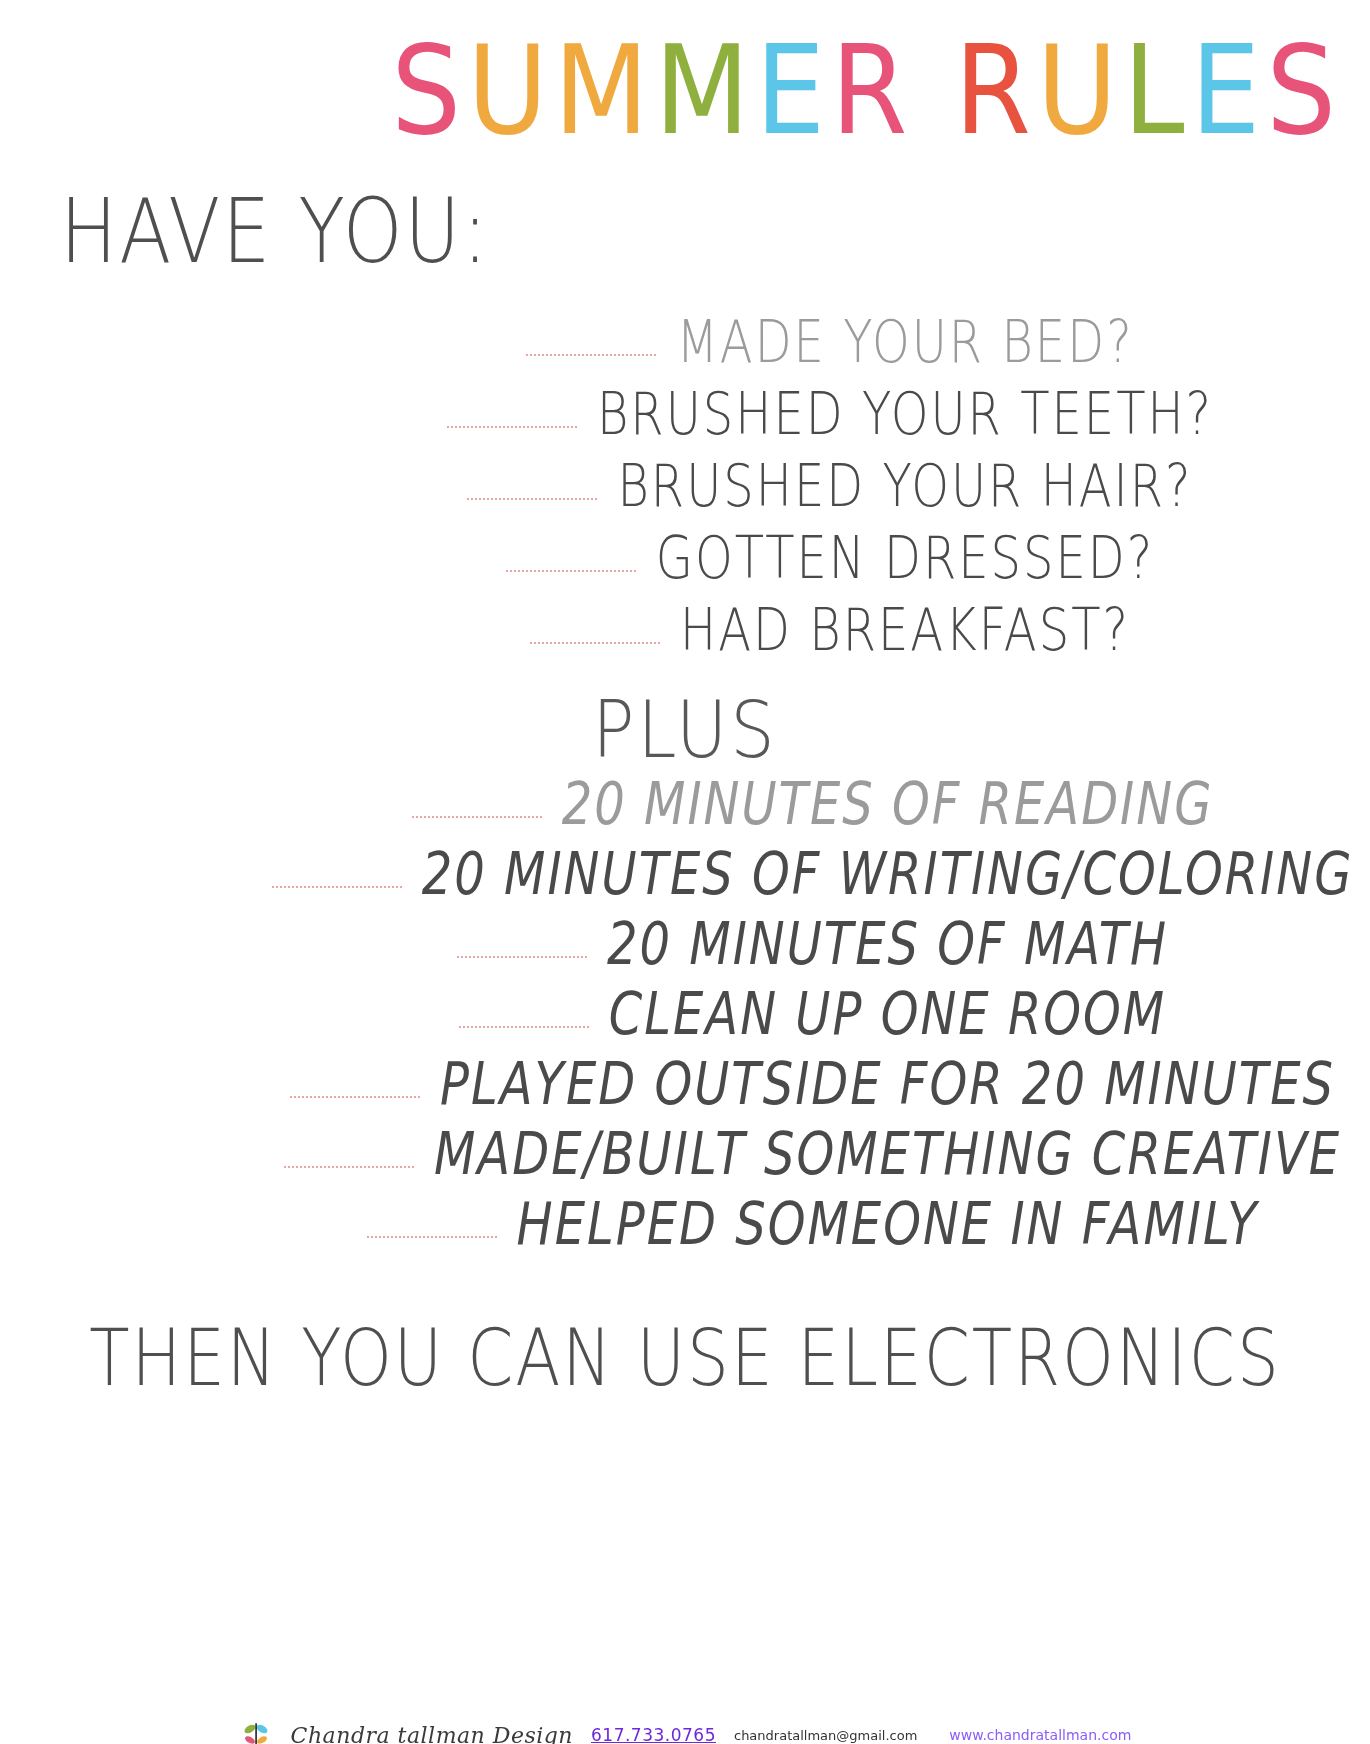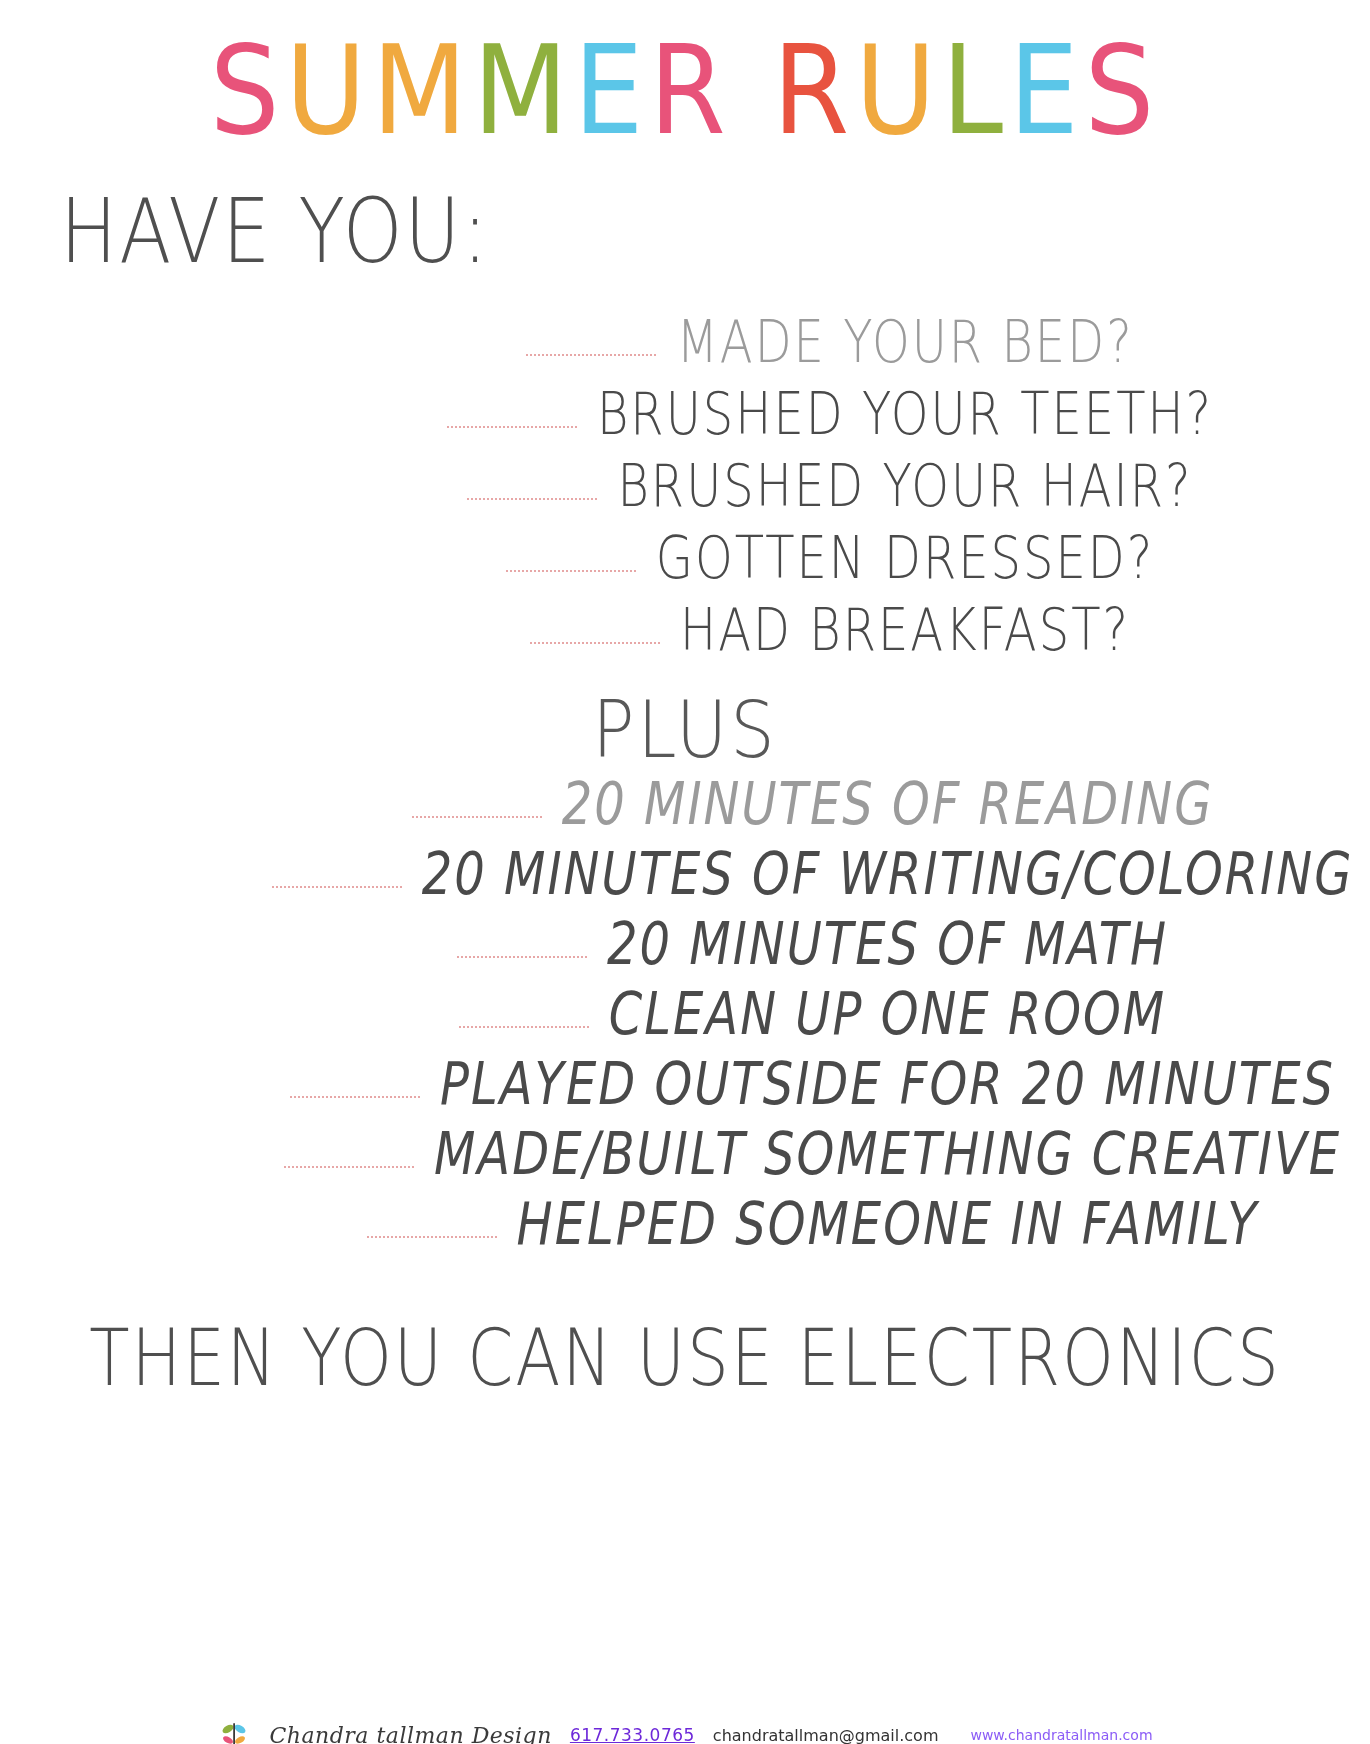--- a/index.html
+++ b/index.html
@@ -19,21 +19,21 @@
   .page {
     width: 1370px;
     height: 1744px;
     position: relative;
     box-sizing: border-box;
     padding: 0 28px;
   }
 
   
   .title {
-    text-align: center;
+    text-align: right;
     margin-top: 34px;
     letter-spacing: 6px;
     font-size: 110px;
     line-height: 1.05;
     font-family: "DejaVu Sans", sans-serif;
     font-weight: 400;
     white-space: pre;
   }
   .title span {
     display: inline-block;
@@ -130,21 +130,21 @@
   }
   .credit .logo { width: 34px; height: 34px; }
   .credit .brand {
     font-family: "DejaVu Serif", serif;
     font-style: italic;
     font-size: 22px;
     color: #3a3a3a;
     letter-spacing: 0.5px;
   }
   .credit .phone { font-size: 17px; color: #6d28d9; letter-spacing: 0.5px; text-decoration: underline; }
-  .credit .email { font-size: 16px; color: #333; }
+  .credit .email { font-size: 13px; color: #333; }
   .credit .site { font-size: 14px; color: #8b5cf6; margin-left: 14px; }
 </style>
 </head>
 <body>
 
 <div class="page">
 
   <div class="title" id="title-row"><span style="color: rgb(232, 83, 122);">S</span><span style="color: rgb(240, 169, 63);">U</span><span style="color: rgb(240, 169, 63);">M</span><span style="color: rgb(143, 176, 62);">M</span><span style="color: rgb(91, 198, 232);">E</span><span style="color: rgb(232, 83, 122);">R</span><span style="color: rgb(255, 255, 255);">&nbsp;</span><span style="color: rgb(232, 83, 63);">R</span><span style="color: rgb(240, 169, 63);">U</span><span style="color: rgb(143, 176, 62);">L</span><span style="color: rgb(91, 198, 232);">E</span><span style="color: rgb(232, 83, 122);">S</span></div>
 
   <div class="have-you">HAVE YOU:</div>

